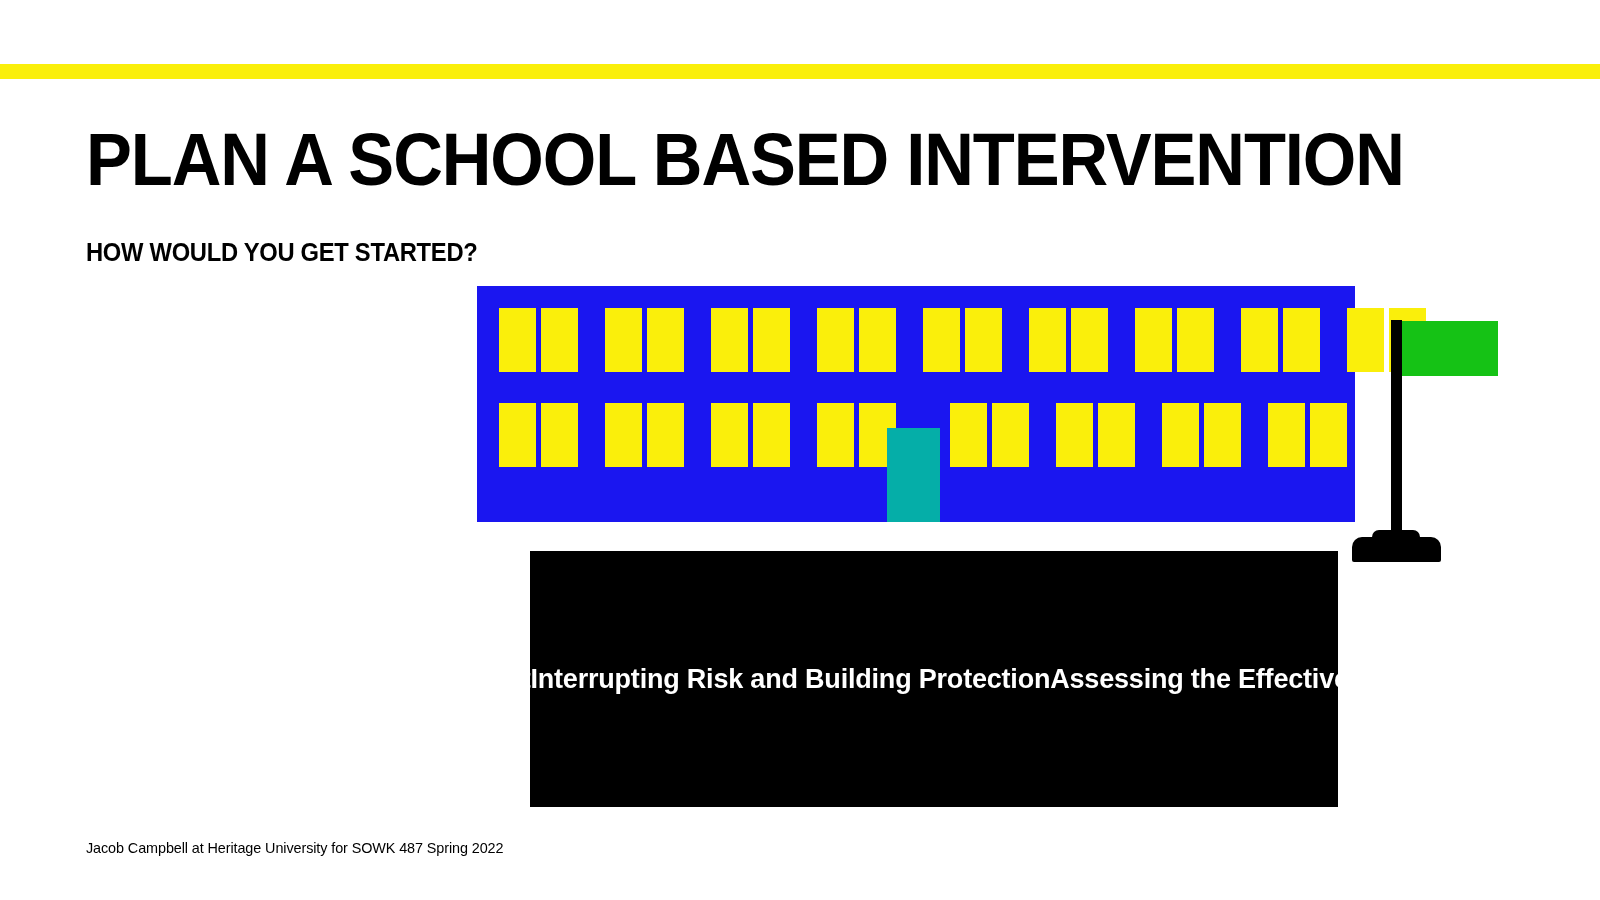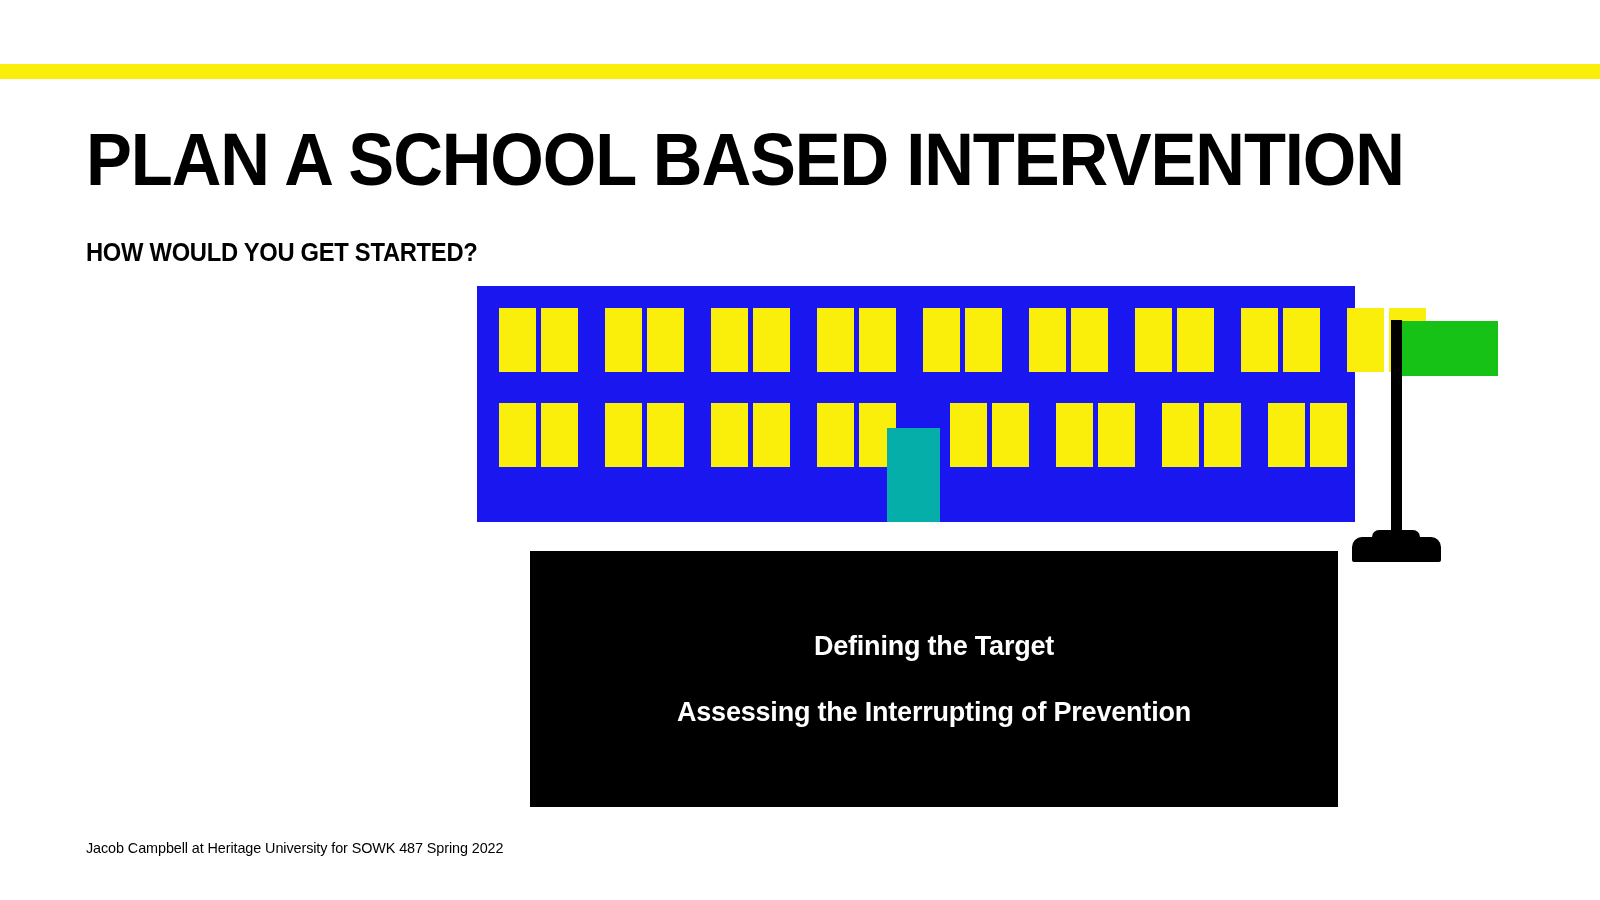--- a/index.html
+++ b/index.html
@@ -166,21 +166,21 @@
 
   
   .content-panel {
     position: absolute;
     left: 530px;
     top: 551px;
     width: 808px;
     height: 256px;
     background: #000000;
     display: flex;
-    flex-direction: column;
+    flex-direction: row;
     justify-content: center;
     align-items: center;
     padding: 0 14px;
     box-sizing: border-box;
   }
   .panel-line {
     color: #ffffff;
     font-size: 27px;
     line-height: 34px;
     font-weight: 700;
@@ -283,18 +283,19 @@
     <div class="school-door"></div>
 
     <div class="flag-banner"></div>
     <div class="flag-pole"></div>
     <div class="flag-base-foot"></div>
     <div class="flag-base"></div>
   </div>
 
   <div class="content-panel">
     <p class="panel-line">Defining the Target</p>
-    <p class="panel-line">Assessing the Interrupting of Prevention</p>
+    <p class="panel-line">Interrupting Risk and Building Protection</p>
+    <p class="panel-line">Assessing the Effectiveness of University</p>
   </div>
 
   <div class="footer-credit">Jacob Campbell at Heritage University for SOWK 487 Spring 2022</div>
 
 </div>
 
 </body></html>

